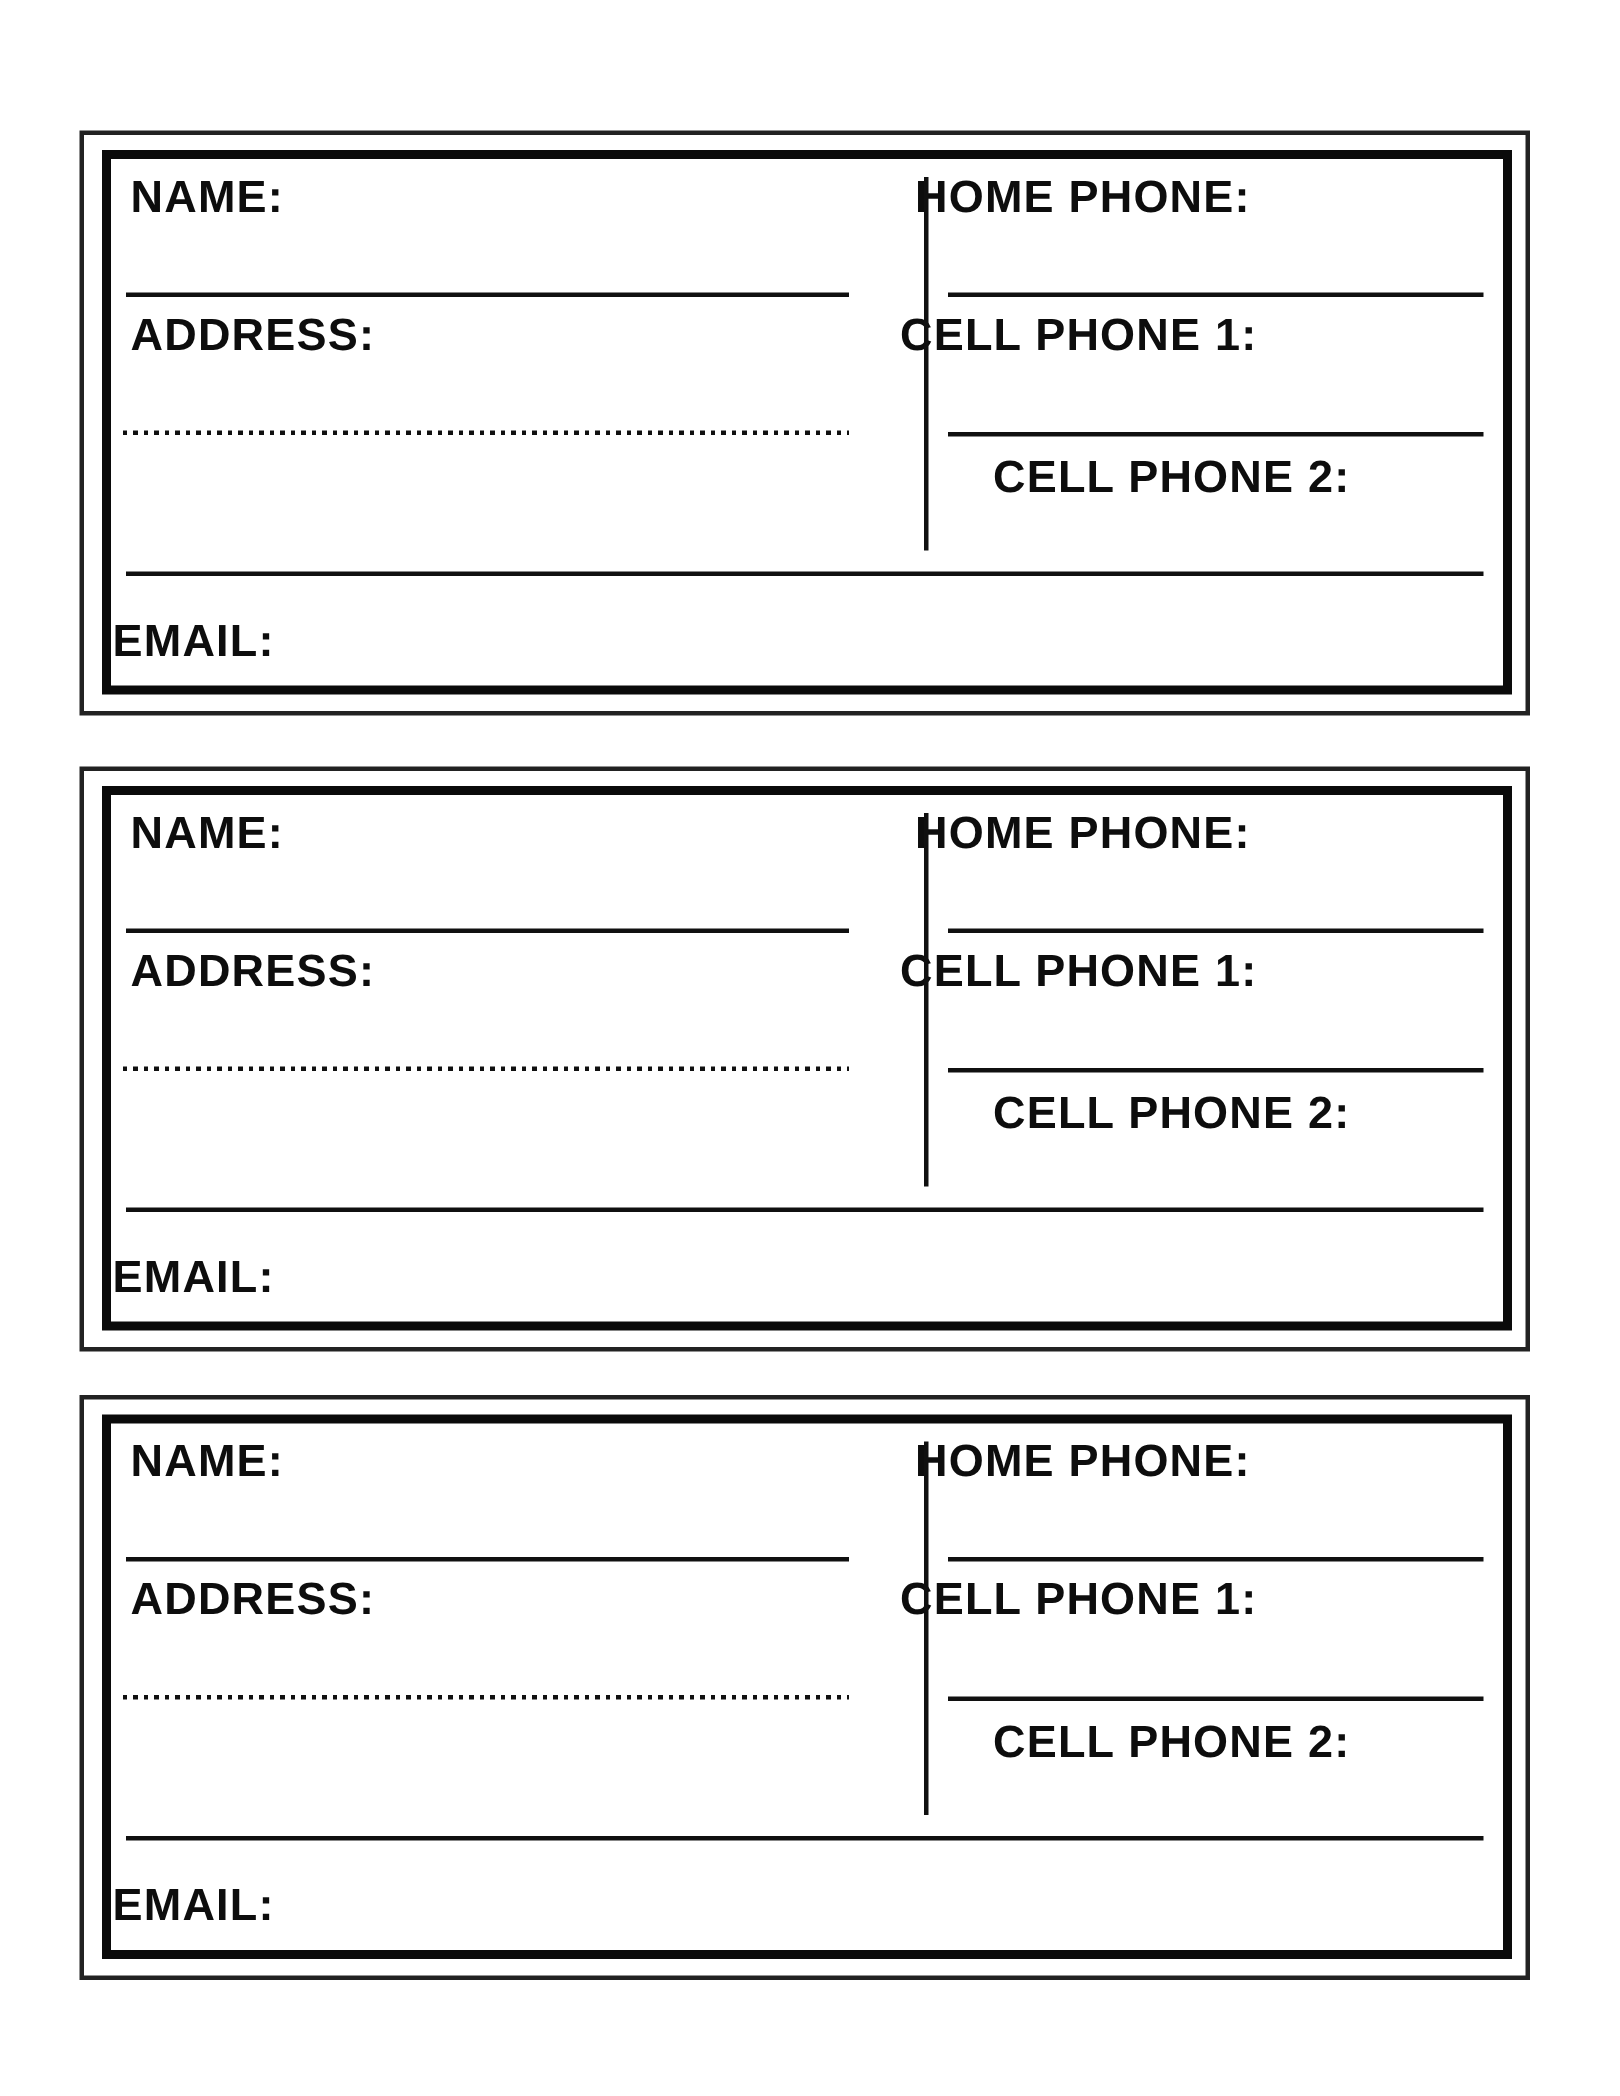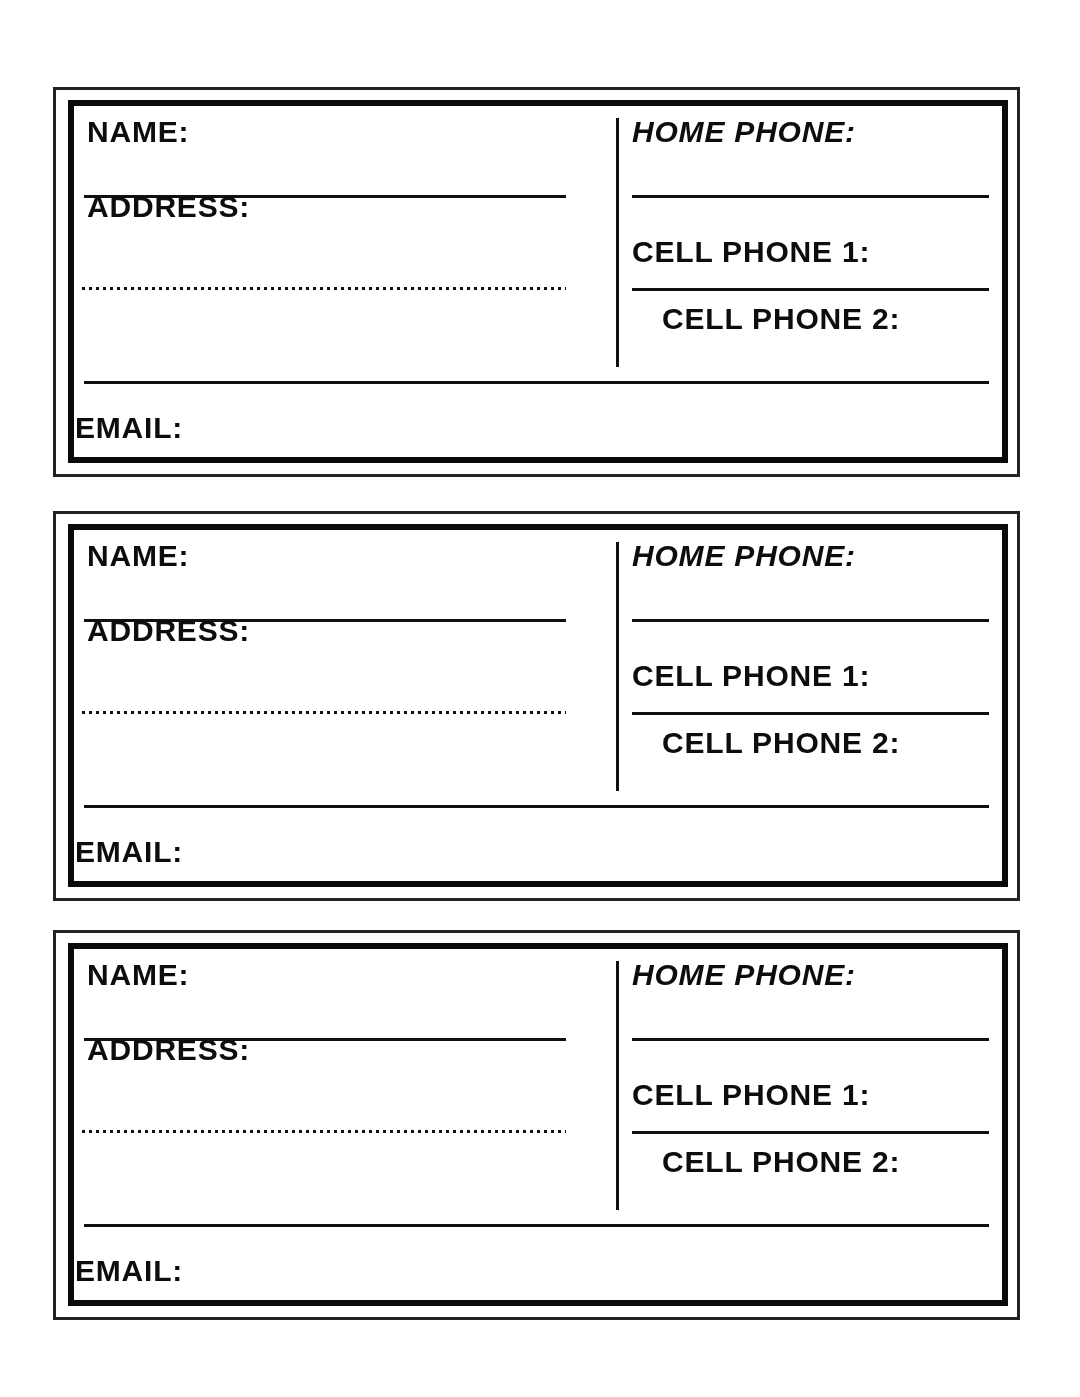--- a/index.html
+++ b/index.html
@@ -42,24 +42,24 @@
   .lbl {
     position: absolute;
     font-size: 30px;
     font-weight: bold;
     letter-spacing: 0.8px;
     color: #0d0d0d;
     white-space: nowrap;
     line-height: 34px;
   }
   .lbl-name         { left: 13px;  top: 9px; }
-  .lbl-address      { left: 13px;  top: 84px; }
+  .lbl-address      { left: 13px;  top: 101px; }
   .lbl-email        { left: 1px;  top: 305px; }
-  .lbl-home-phone   { left: 558px; top: 9px; font-style: italic; }
-  .lbl-cell-phone-1 { left: 558px; top: 101px; margin-top: 28px; }
+  .lbl-home-phone   { left: 536px; top: 9px; }
+  .lbl-cell-phone-1 { left: 526px; top: 101px; }
   .lbl-cell-phone-2 { left: 588px; top: 196px; }
   .hline {
     position: absolute;
     height: 3px;
     background: #101010;
   }
   .line-name        { left: 10px;  width: 482px; top: 89px; }
   .line-home-phone  { left: 558px; width: 357px; top: 89px; }
   .line-cell-phone-1{ left: 558px; width: 357px; top: 182px; }
   .line-email       { left: 10px;  width: 905px; top: 275px; }

